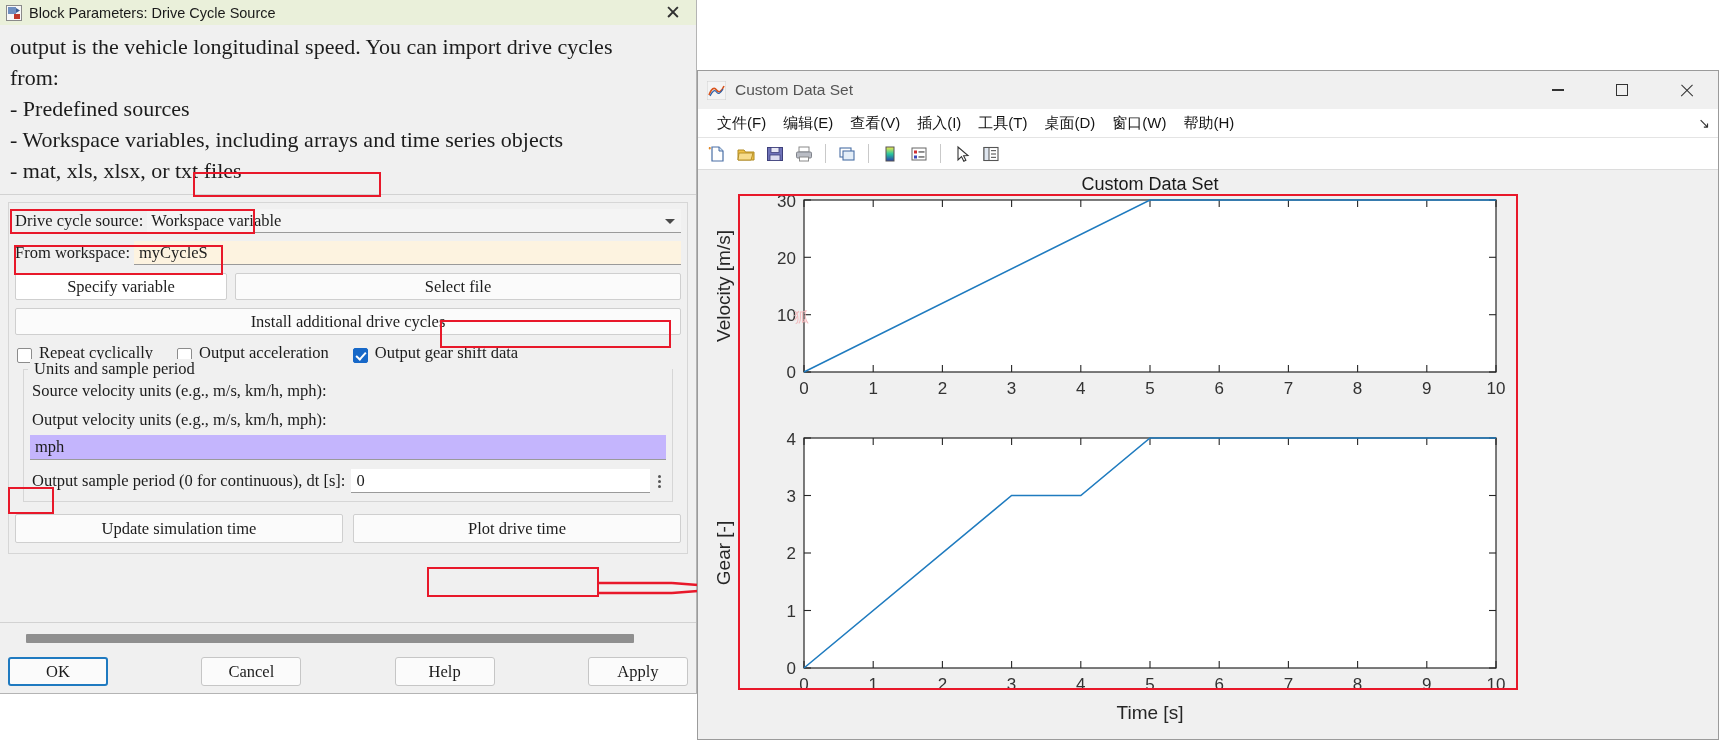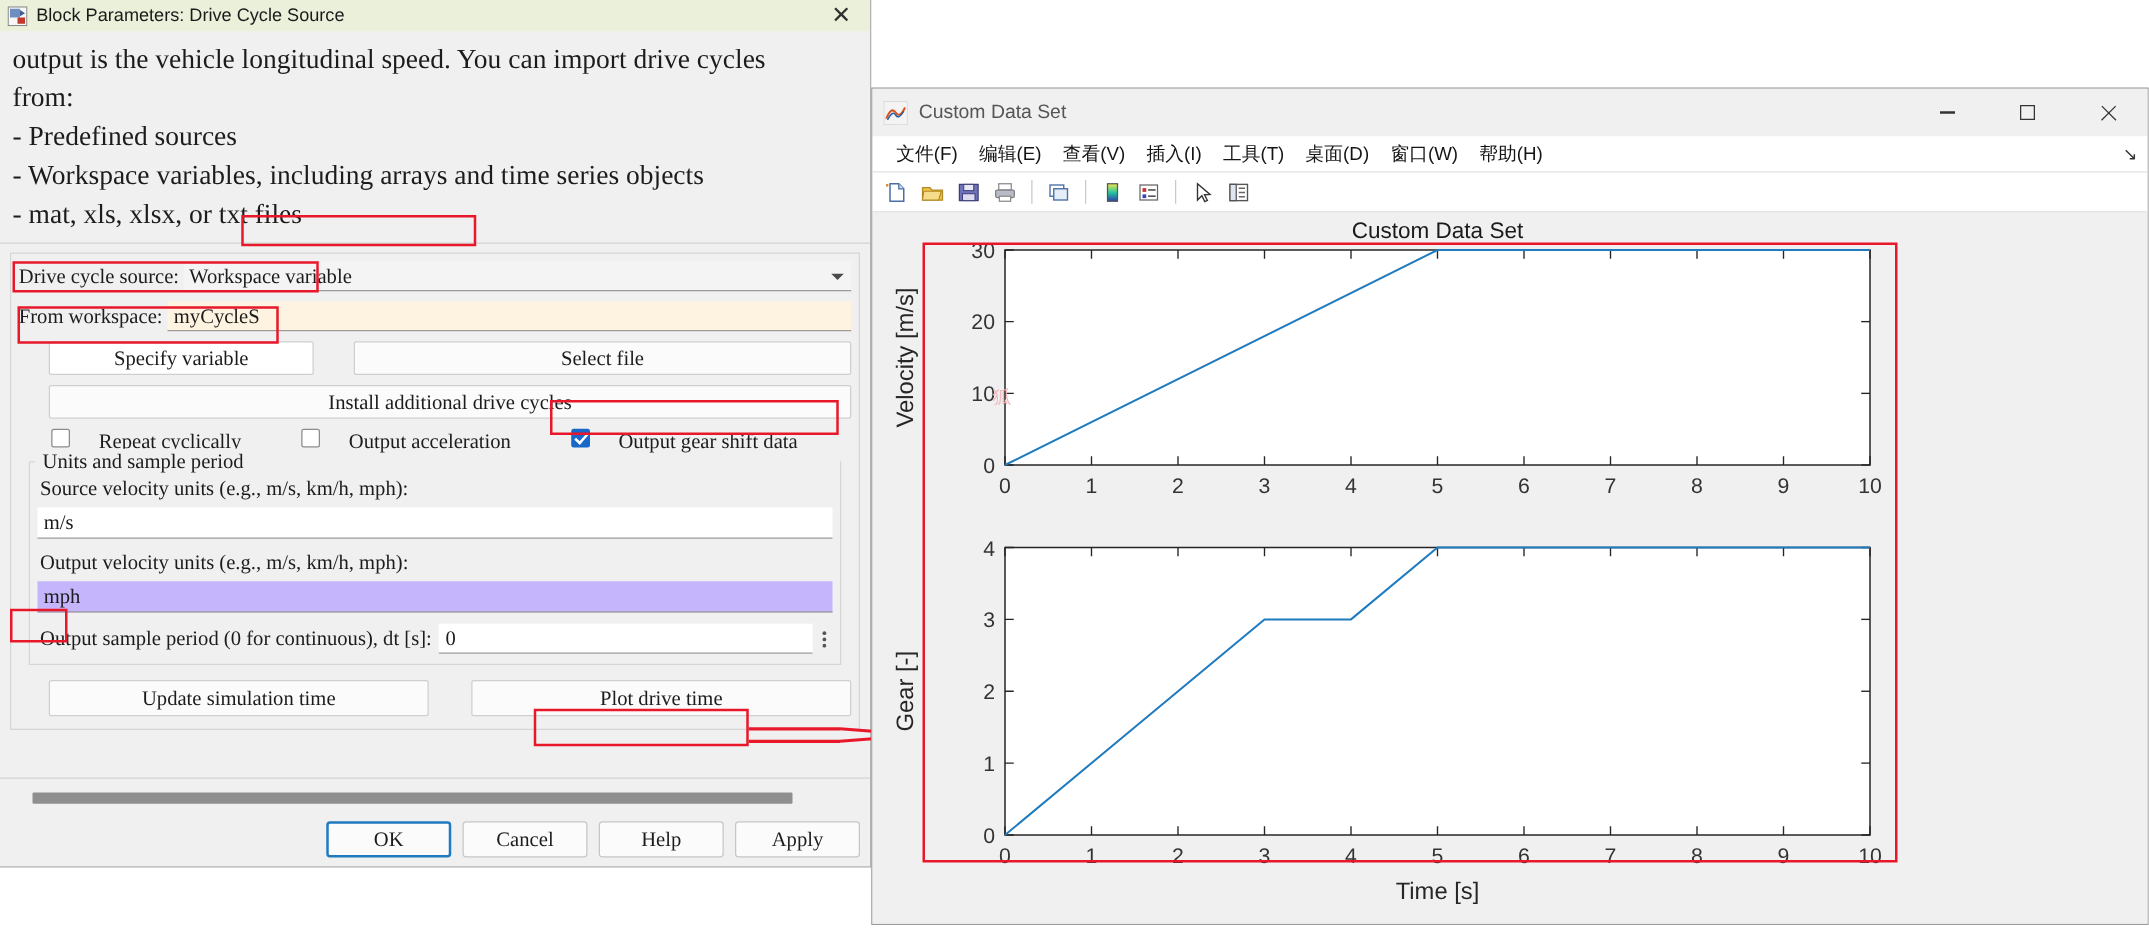--- a/index.html
+++ b/index.html
@@ -66,25 +66,24 @@
     border-bottom: 1px solid #9a9a9a; display: flex; align-items: center;
     padding-left: 5px; font-family: "Liberation Serif", serif; font-size: 16.5px;
     color: #1c1c1c; margin-left: 4px;
   }
   .txtfield.white { background: #ffffff; }
   .btn {
     height: 27px; background: #fbfbfb; border: 1px solid #cfcfcf; border-radius: 2px;
     display: flex; align-items: center; justify-content: center;
     font-family: "Liberation Serif", serif; font-size: 16.5px; color: #1c1c1c;
     cursor: pointer;
-    margin-left: 24px;
   }
   .btn.tabsel { background: #ffffff; }
   .cbrow { display: flex; align-items: center; gap: 24px; margin: 4px 2px 6px 2px; }
-  .cb { display: flex; align-items: flex-start; gap: 23px; position: relative; margin-left: 24px; }
+  .cb { display: flex; align-items: flex-end; gap: 7px; position: relative; }
   .cbbox {
     width: 15px; height: 15px; border: 1px solid #8c8c8c; background: #ffffff;
     border-radius: 2px; flex: 0 0 auto;
   }
   .cbbox.checked {
     background: #1768c8; border-color: #1768c8; position: relative;
   }
   .cbbox.checked::after {
     content: ""; position: absolute; left: 4px; top: 1px; width: 4px; height: 8px;
     border: solid #ffffff; border-width: 0 2px 2px 0; transform: rotate(42deg);
@@ -119,21 +118,21 @@
     flex: 0 0 auto; border-top: 1px solid #d2d2d2; background: #f0f0f0;
     padding: 7px 8px 6px 8px;
   }
   .hscroll {
     height: 13px; background: #f0f0f0; position: relative; margin: 2px 0 6px 0;
   }
   .hscroll .thumb {
     position: absolute; left: 18px; top: 2px; width: 608px; height: 9px;
     background: #8f8f8f; border-radius: 1px;
   }
-  #bd-okrow { display: flex; justify-content: flex-end; gap: 9px; padding: 0 8px 7px 8px; }
+  #bd-okrow { display: flex; justify-content: space-between; gap: 9px; padding: 0 8px 7px 8px; }
   .dlgbtn {
     width: 100px; height: 29px; background: #fbfbfb; border: 1px solid #c6c6c6;
     border-radius: 3px; display: flex; align-items: center; justify-content: center;
     font-family: "Liberation Serif", serif; font-size: 16.5px; color: #1c1c1c; cursor: pointer;
   }
   .dlgbtn.primary { border: 2px solid #1f7ac0; }
 
   
   #figwin {
     position: absolute; left: 697px; top: 70px; width: 1022px; height: 670px;
@@ -265,21 +264,20 @@
             <span class="cblbl">Output gear shift data</span>
           </span>
         </div>
 
         <div class="group">
           <span class="group-topline-l"></span>
           <span class="group-legend">Units and sample period</span>
 
           <div style="height:6px"></div>
           <div class="lbl" style="margin:6px 0 5px 2px;">Source velocity units (e.g., m/s, km/h, mph):</div>
-          <div class="underinput">m/s</div>
 
           <div class="lbl" style="margin:9px 0 5px 2px;">Output velocity units (e.g., m/s, km/h, mph):</div>
           <div class="underinput cream">mph</div>
 
           <div class="row" style="margin:9px 0 2px 2px;">
             <span class="lbl">Output sample period (0 for continuous), dt [s]:</span>
             <span class="txtfield white" style="margin-left:6px;">0</span>
             <span class="spinner">
                 <span></span>
                 <span></span>

